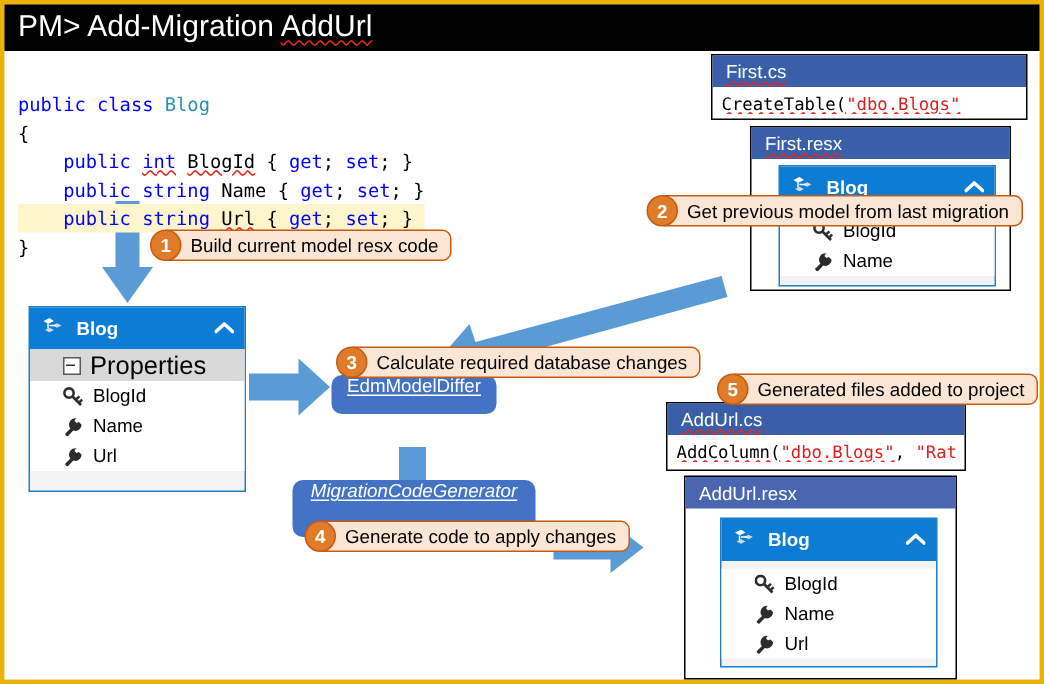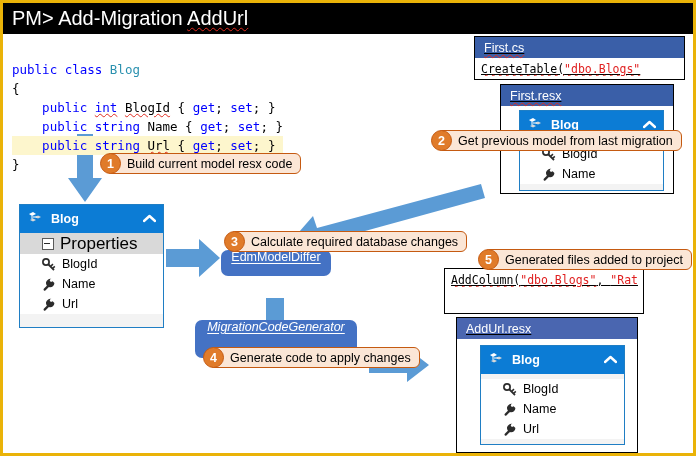--- a/index.html
+++ b/index.html
@@ -90,21 +90,20 @@
   .prop .pname{margin-left:6px;}
   
   .ico{display:inline-block;flex:0 0 auto;}
   .ico svg{display:block;}
   
   .filewin{
     position:absolute;
     border:1px solid #000000;
     background:#ffffff;
     box-sizing:border-box;
-    text-decoration:underline;
   }
   .filewin-head{
     height:21px;
     background:#3a5fa8;
     color:#ffffff;
     font-size:12.5px;
     display:flex;align-items:center;
     padding-left:9px;box-sizing:border-box;
   }
   .filewin-head.purple{background:#4a66b0;}
@@ -342,20 +341,23 @@
       <div class="num">4</div>
       <div class="label">Generate code to apply changes</div>
     </div>
 
     <div class="callout" style="left:475px;top:215px;z-index:8;">
       <div class="num">5</div>
       <div class="label">Generated files added to project</div>
     </div>
 
     <div class="filewin" style="left:441px;top:234px;width:200px;height:46px;z-index:5;">
+      <div class="filewin-head">
+        <span class="squiggle-red">AddUrl.cs</span>
+      </div>
       <div class="filewin-body">
         <span class="sq">AddColumn(</span><span class="str sq">"dbo.Blogs"</span><span>, </span><span class="str">"Rat</span>
       </div>
     </div>
 
     <div class="filewin" style="left:453px;top:283px;width:182px;height:136px;z-index:6;">
       <div class="filewin-head purple">
         <span>AddUrl.resx</span>
       </div>
     </div>

